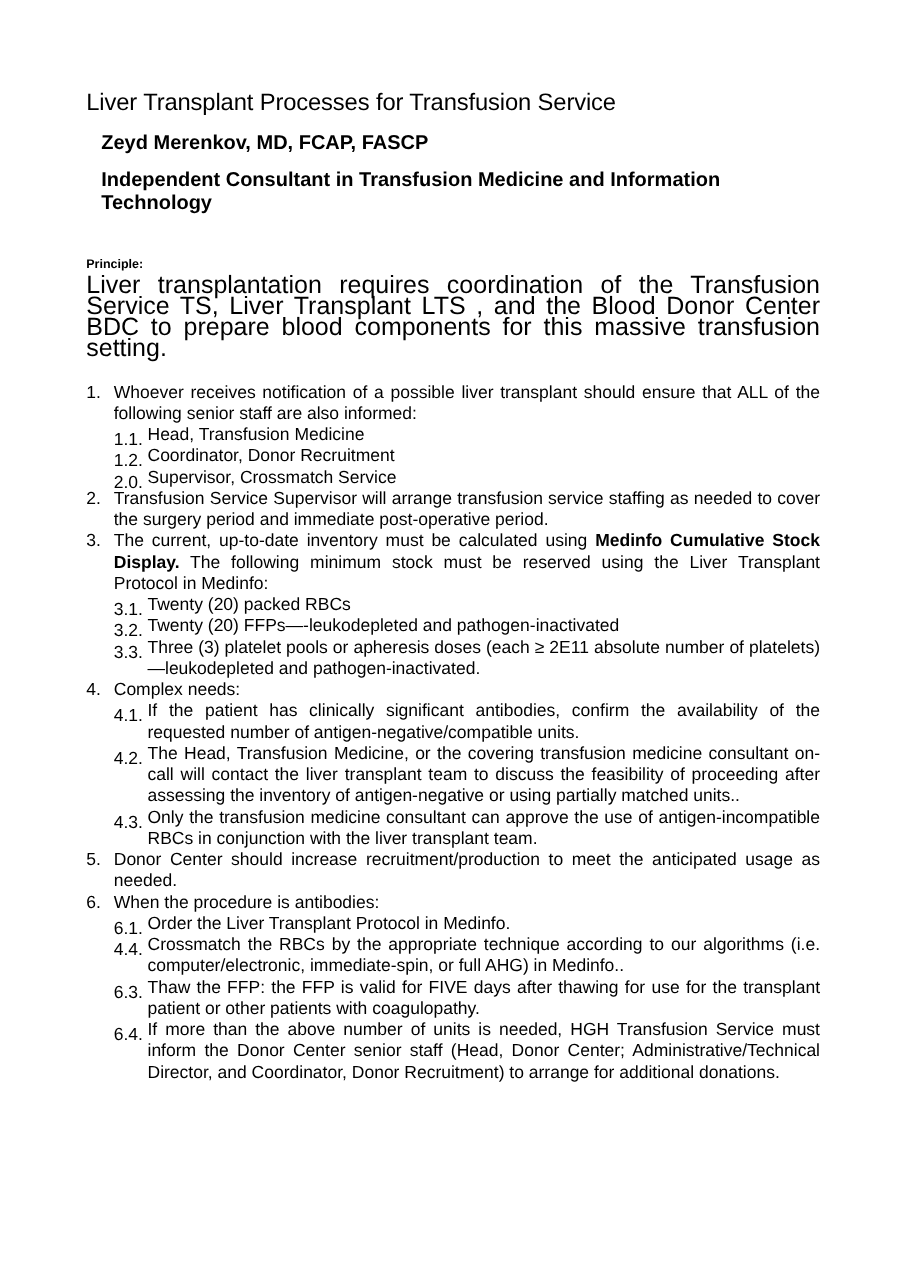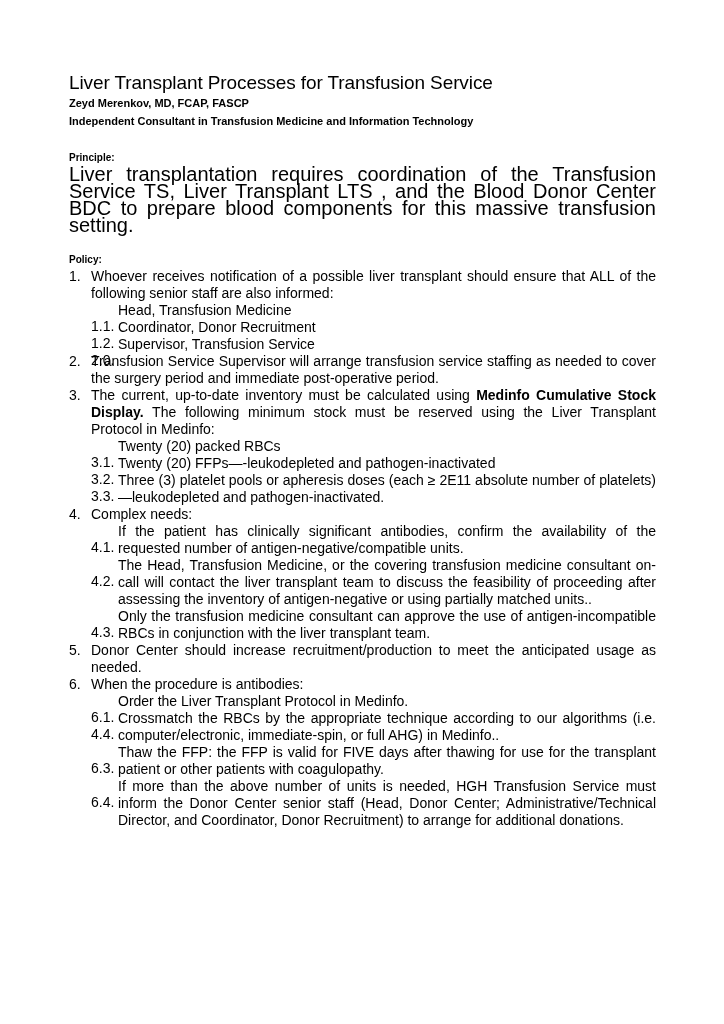--- a/index.html
+++ b/index.html
@@ -1,56 +1,55 @@
 <!DOCTYPE html>
 <html><head>
 <meta charset="utf-8">
 <style>
   html, body { margin:0; padding:0; background:#ffffff; }
   body { width:724px; height:1024px; position:relative; overflow:hidden;
          font-family:"Liberation Sans", sans-serif; color:#000; }
   .page { position:absolute; left:69px; top:72px; width:587px; }
   .title { font-weight:normal; font-size:19px; line-height:22px; margin:0; letter-spacing:-0.1px; }
-  .sub { font-weight:bold; font-size:11px; line-height:18px; margin:0; }
+  .sub { font-weight:bold; font-size:16px; line-height:18px; margin:12px; }
   .section-head { font-weight:bold; font-size:10px; line-height:17px; margin:0; }
   .body-text { font-size:20px; line-height:17px; text-align:justify; margin:0; }
   .gap { height:17px; }
   .mt4 { height:2px; }
   ol.l1 { list-style:none; margin:0; padding:0; }
   ol.l1 > li { position:relative; padding-left:22px; font-size:14px; line-height:17px; text-align:justify; }
   .num1 { position:absolute; left:0; top:0; }
   ol.l2 { list-style:none; margin:0; padding:0; }
   ol.l2 > li { position:relative; padding-left:27px; font-size:14px; line-height:17px; text-align:justify; }
-  .num2 { position:absolute; left:0; top:16px; }
+  .num2 { position:absolute; left:0; top:4px; }
   b { font-weight:bold; }
 </style>
 </head>
 <body>
 
 <div class="page">
   <h1 class="title">Liver Transplant Processes for Transfusion Service</h1>
   <p class="sub">Zeyd Merenkov, MD, FCAP, FASCP</p>
   <p class="sub">Independent Consultant in Transfusion Medicine and Information Technology</p>
   <div class="gap"></div>
   <div class="mt4"></div>
 
   <h2 class="section-head">Principle:</h2>
   <p class="body-text">Liver transplantation requires coordination of the Transfusion Service TS, Liver Transplant LTS , and the Blood Donor Center BDC to prepare blood components for this massive transfusion setting.</p>
   <div class="gap"></div>
 
-  <h2 class="section-head">Policy:</h2>
 
   <ol class="l1">
     <li>
       <span class="num1">1.</span>
       <span>Whoever receives notification of a possible liver transplant should ensure that ALL of the following senior staff are also informed:</span>
       <ol class="l2">
         <li><span class="num2">1.1.</span><span>Head, Transfusion Medicine</span></li>
         <li><span class="num2">1.2.</span><span>Coordinator, Donor Recruitment</span></li>
-        <li><span class="num2">2.0.</span><span>Supervisor, Transfusion Service</span></li>
+        <li><span class="num2">2.0.</span><span>Supervisor, Crossmatch Service</span></li>
       </ol>
     </li>
     <li>
       <span class="num1">2.</span>
       <span>Transfusion Service Supervisor will arrange transfusion service staffing as needed to cover the surgery period and immediate post-operative period.</span>
     </li>
     <li>
       <span class="num1">3.</span>
       <span>The current, up-to-date inventory must be calculated using </span><b>Medinfo Cumulative Stock Display.</b><span>  The following minimum stock must be reserved using the Liver Transplant Protocol in Medinfo:</span>
       <ol class="l2">

